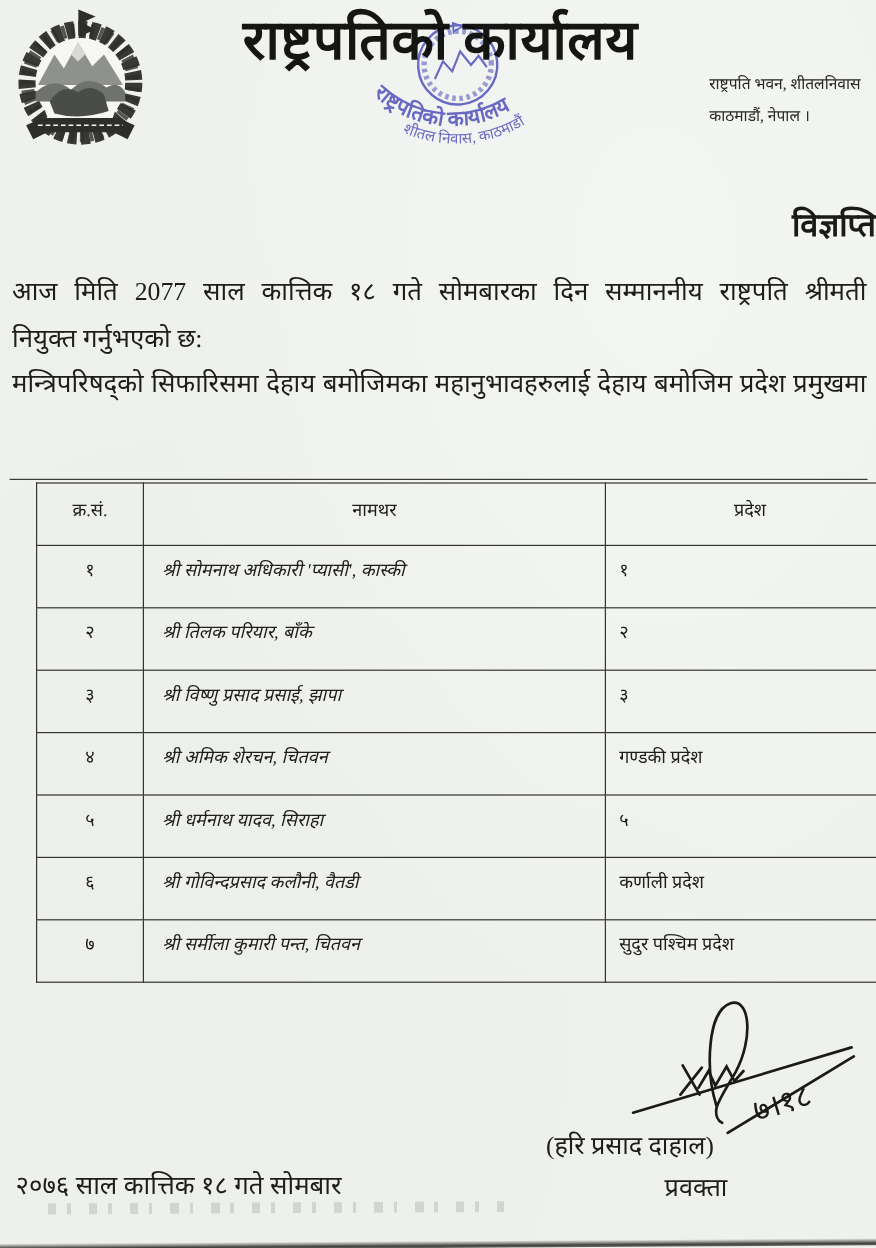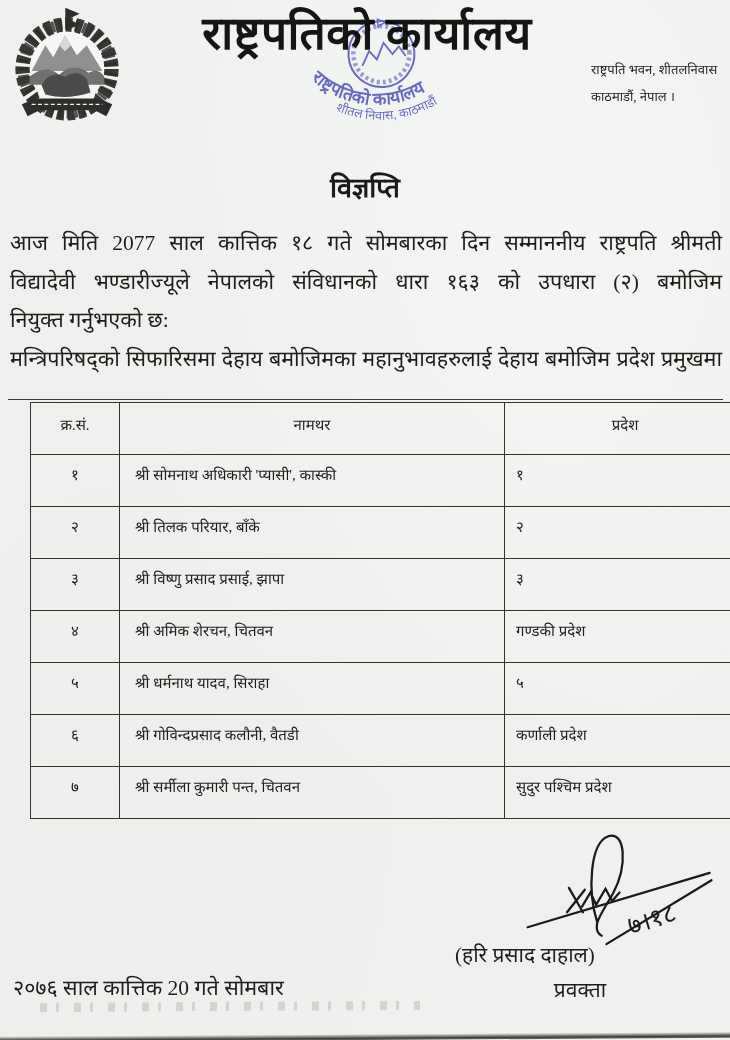--- a/index.html
+++ b/index.html
@@ -23,21 +23,21 @@
   .stamp { position:absolute; left:293px; top:12px; width:180px; height:130px;
            opacity:.88; mix-blend-mode:multiply; }
   .address {
     position:absolute; left:543px; top:56px; width:180px;
     font-size:13px; line-height:27px; color:#262624;margin-left:48px;
   }
 
   
   .notice-title {
     position:absolute; left:0; top:168px; width:730px;
-    text-align:center; font-size:27px; font-weight:700; color:#1a1a18;
+    text-align:right; font-size:27px; font-weight:700; color:#1a1a18;
   }
   .body-text {
     position:absolute; left:10px; top:224px; width:712px;
     font-size:21.5px; line-height:38.5px; color:#1d1d1b;
   }
   .body-text .line { text-align:justify; text-align-last:justify; }
   .body-text .line.last { text-align-last:left; }
 
   
   .table-topline { position:absolute; left:8px; top:399px; width:715px; height:0;
@@ -50,21 +50,21 @@
   }
   .doc-table col.c1 { width:89px; }
   .doc-table col.c2 { width:385px; }
   .doc-table col.c3 { width:241px; }
   .doc-table th, .doc-table td {
     border:1.6px solid #33332f; height:52px; box-sizing:border-box;
     vertical-align:top; padding-top:9px; font-weight:400;
   }
   .doc-table th { text-align:center; padding-top:11px; }
   .doc-table td.num { text-align:center; }
-  .doc-table td.name { text-align:left; padding-left:15px; }
+  .doc-table td.name { text-align:left; padding-left:15px;font-style:italic; }
   .doc-table td.prov { text-align:left; padding-left:11px; }
 
   
   .signature-svg { position:absolute; left:518px; top:824px; width:205px; height:122px; }
   .sig-name {
     position:absolute; left:455px; top:940px; width:250px;
     text-align:left; font-size:21px; color:#1d1d1b;
   }
   .sig-role {
     position:absolute; left:455px; top:975px; width:250px;
@@ -133,21 +133,20 @@
 
   <div class="address">
     <div>राष्ट्रपति भवन, शीतलनिवास</div>
     <div>काठमाडौं, नेपाल ।</div>
   </div>
 
   <div class="notice-title">विज्ञप्ति</div>
 
   <div class="body-text">
     <div class="line">आज मिति 2077 साल कात्तिक १८ गते सोमबारका दिन सम्माननीय राष्ट्रपति श्रीमती</div>
-    <div class="line">विद्यादेवी भण्डारीज्यूले नेपालको संविधानको धारा १६३ को उपधारा (२) बमोजिम</div>
     <div class="line last">नियुक्त गर्नुभएको छ:</div>
     <div class="line">मन्त्रिपरिषद्को सिफारिसमा देहाय बमोजिमका महानुभावहरुलाई देहाय बमोजिम प्रदेश प्रमुखमा</div>
   </div>
 
   <div class="table-topline"></div>
   <table class="doc-table">
     <colgroup>
         <col class="c1">
         <col class="c2">
         <col class="c3">
@@ -206,18 +205,18 @@
       <path d="M 67,70 l -19,24"></path>
       <path d="M 6,110 L 200,52"></path>
       <path d="M 90,128 L 202,60"></path>
     </g>
     <text x="0" y="0" font-size="27" fill="#1a1a18" transform="translate(116,118) rotate(-17)" font-family="&quot;Liberation Serif&quot;,&quot;DejaVu Serif&quot;,serif">७।१८</text>
   </svg>
 
   <div class="sig-name">(हरि प्रसाद दाहाल)</div>
   <div class="sig-role">प्रवक्ता</div>
 
-  <div class="footer-date">२०७६ साल कात्तिक 20 गते सोमबार</div>
+  <div class="footer-date">२०७६ साल कात्तिक १८ गते सोमबार</div>
 
   <div class="bleed-marks"></div>
   <div class="scan-edge-bottom"></div>
 
 </div>
 
 </body></html>

